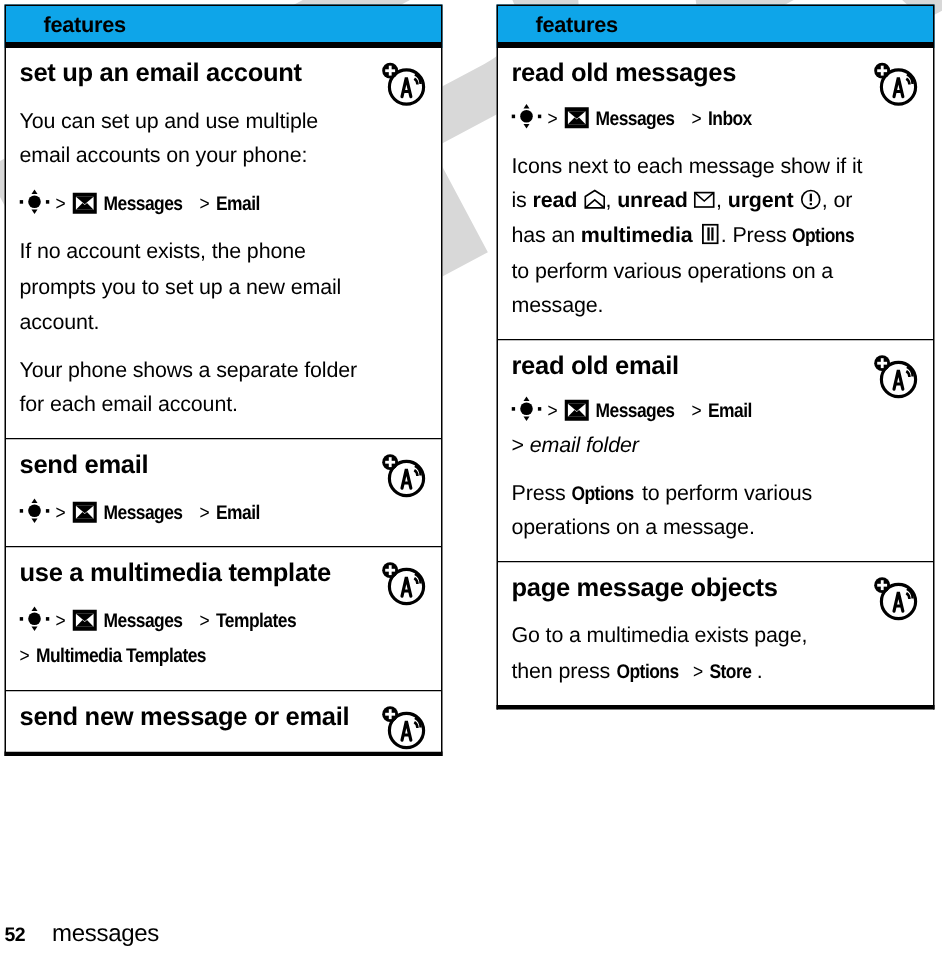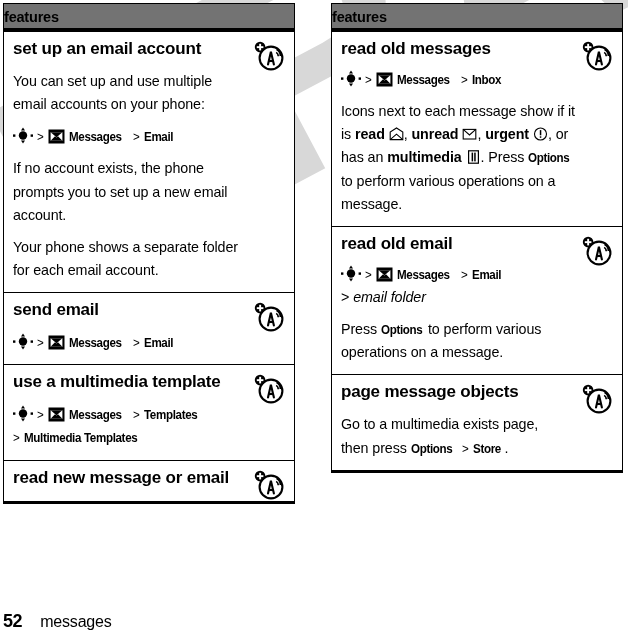--- a/index.html
+++ b/index.html
@@ -57,22 +57,22 @@
   }
   #col-left  { left: 3px; }
   #col-right { left: 331px; }
 
   
   .features-header {
     border: 1px solid #000;
     border-bottom: 4px solid #000;
     box-sizing: border-box;
     height: 29px;
-    padding: 4px 0 0 0;
-    background: #737373;
+    padding: 4px 0 0 25px;
+    background: #0ea5e9;
   }
   .features-header .hdr-label {
     font-size: 14.5px;
     font-weight: bold;
     letter-spacing: -0.2px;
   }
 
   
   .feature-table {
     border: 1px solid #000;
@@ -149,21 +149,21 @@
   #footer {
     position: absolute;
     left: 3px;
     bottom: 4px;
     display: flex;
     align-items: baseline;
     gap: 18px;
     z-index: 3;
   }
   #footer .pg-num {
-    font-size: 18px;
+    font-size: 13px;
     font-weight: bold;
     letter-spacing: -0.4px;
   }
   #footer .pg-name {
     font-size: 16px;
     letter-spacing: -0.2px;
   }
 </style>
 </head>
 <body>
@@ -308,21 +308,21 @@
             <path d="M24.2 12.4 q2.1 1.3 2.1 3.9" fill="none" stroke="#000" stroke-width="1.7"></path>
             <path d="M24.6 9.6 q3.8 1.9 3.8 6.4" fill="none" stroke="#000" stroke-width="1.7"></path>
             <circle cx="8.1" cy="7.1" r="5.3" fill="#000"></circle>
             <rect x="7.2" y="3.8" width="1.9" height="6.6" fill="#fff"></rect>
             <rect x="4.8" y="6.2" width="6.6" height="1.9" fill="#fff"></rect>
           </svg>
         </div>
       </div>
 
       <div class="feature-row">
-        <div class="row-title">read new message or email</div>
+        <div class="row-title">send new message or email</div>
 
 
         <div class="badge">
           <svg viewBox="0 0 35 32" width="35" height="32" aria-hidden="true">
             <circle cx="19" cy="18" r="11.4" fill="#fff" stroke="#000" stroke-width="2.1"></circle>
             <path d="M16.0 24.4 L18.9 11.8 L21.9 24.4" fill="none" stroke="#000" stroke-width="2.1" stroke-linecap="round"></path>
             <line x1="16.7" y1="21.0" x2="21.2" y2="21.0" stroke="#000" stroke-width="2.1"></line>
             <path d="M24.2 12.4 q2.1 1.3 2.1 3.9" fill="none" stroke="#000" stroke-width="1.7"></path>
             <path d="M24.6 9.6 q3.8 1.9 3.8 6.4" fill="none" stroke="#000" stroke-width="1.7"></path>
             <circle cx="8.1" cy="7.1" r="5.3" fill="#000"></circle>

